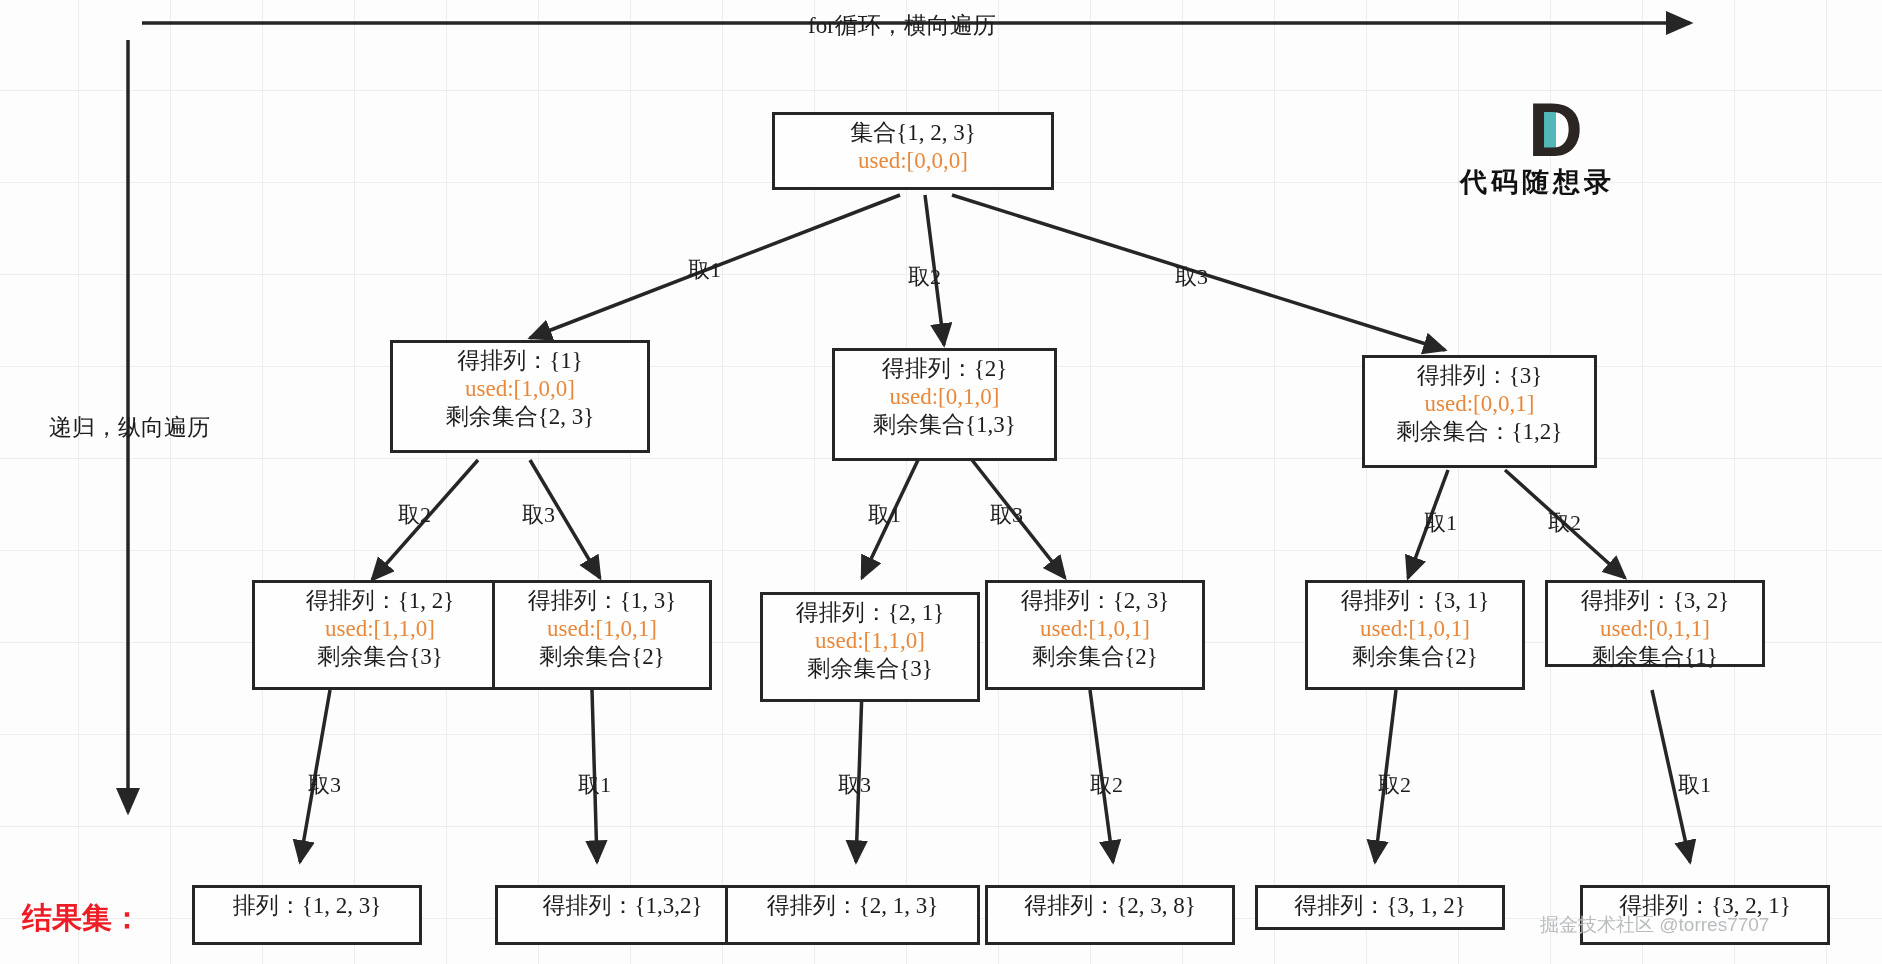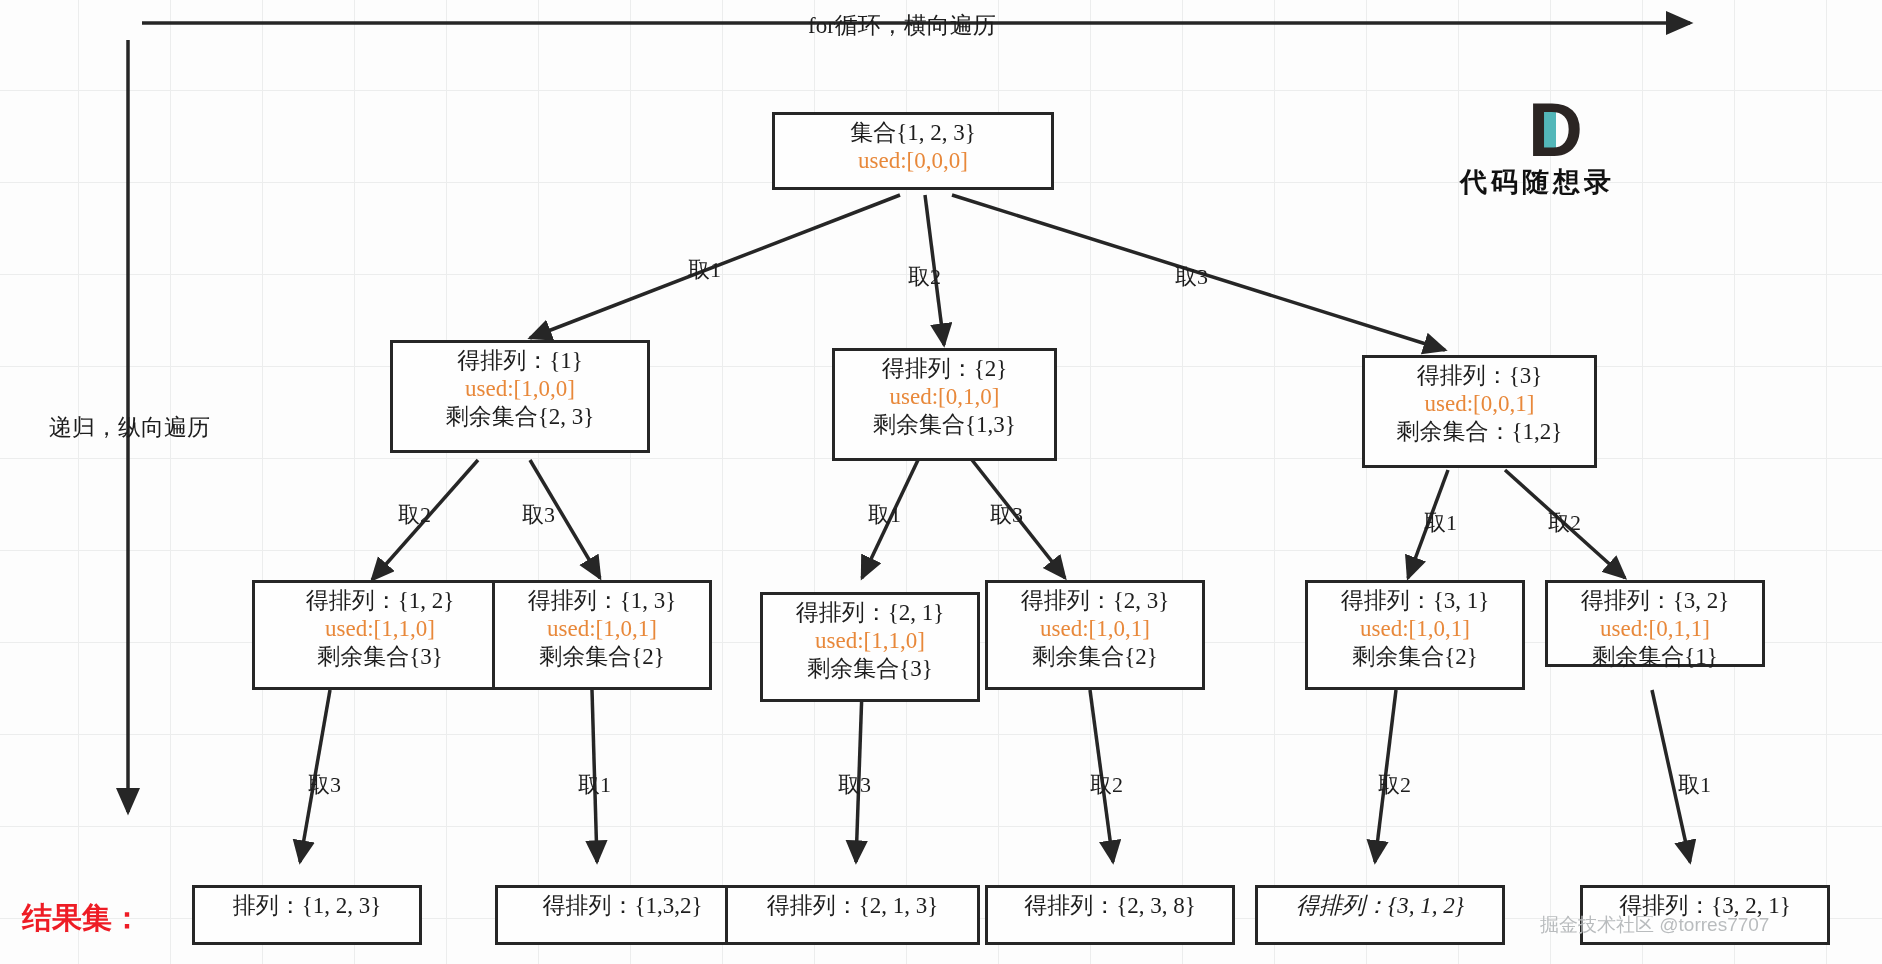--- a/index.html
+++ b/index.html
@@ -206,21 +206,21 @@
   </div>
   <div class="node leaf" style="left:495px;top:865px;width:255px;height:60px;">
     <div>得排列：{1,3,2}</div>
   </div>
   <div class="node leaf" style="left:725px;top:865px;width:255px;height:60px;">
     <div>得排列：{2, 1, 3}</div>
   </div>
   <div class="node leaf" style="left:985px;top:865px;width:250px;height:60px;">
     <div>得排列：{2, 3, 8}</div>
   </div>
-  <div class="node leaf" style="left:1255px;top:865px;width:250px;height:60px;font-style:italic;">
+  <div class="node leaf" style="left:1255px;top:865px;width:250px;height:45px;">
     <div>得排列：{3, 1, 2}</div>
   </div>
   <div class="node leaf" style="left:1580px;top:865px;width:250px;height:60px;">
     <div>得排列：{3, 2, 1}</div>
   </div>
 
   <div id="result-label">结果集：</div>
 
   <div class="edge-label" style="left:688px;top:255px;">取1</div>
   <div class="edge-label" style="left:908px;top:262px;">取2</div>

